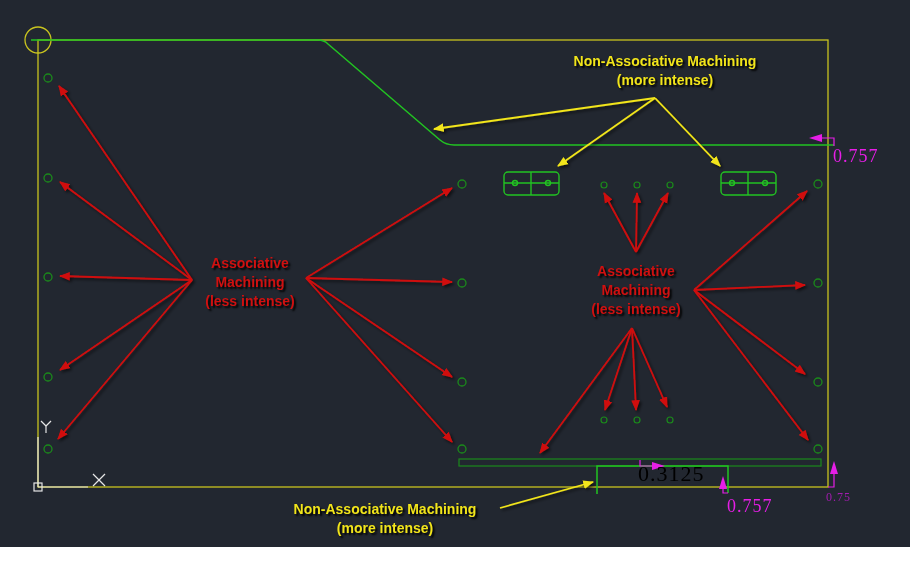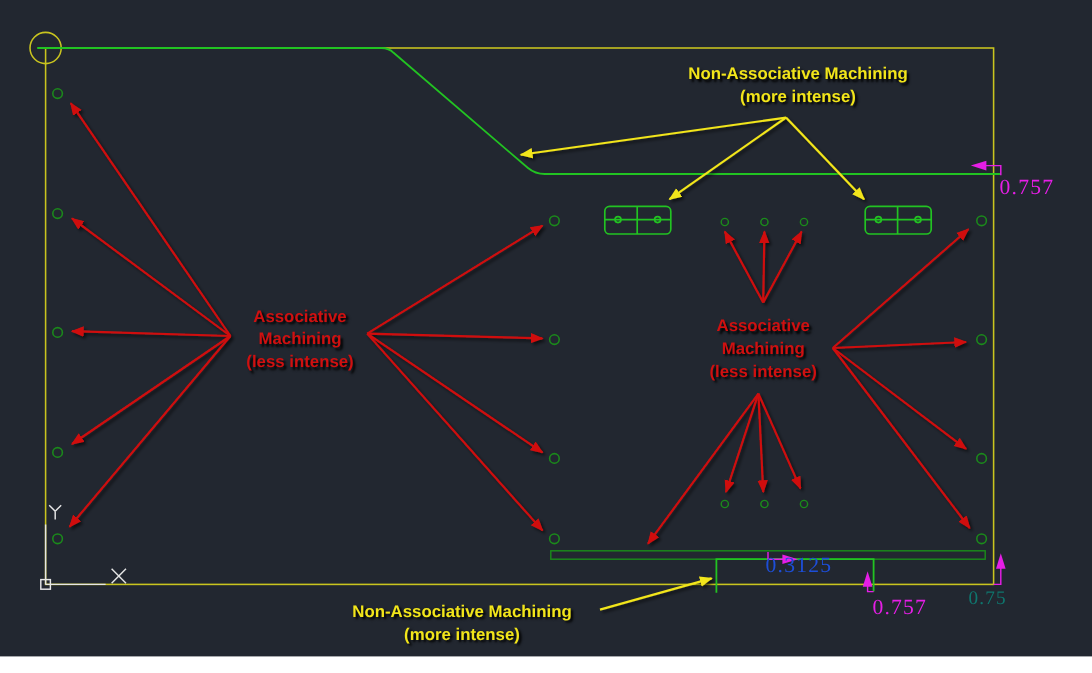--- a/index.html
+++ b/index.html
@@ -162,16 +162,16 @@
     <div>(less intense)</div>
   </div>
 
   <div class="lbl" style="position:absolute;left:576px;top:262px;width:120px;text-align:center;color:#d01010;font-size:14px;line-height:19px;text-shadow:2px 2px 2px #000;">
     <div>Associative</div>
     <div>Machining</div>
     <div>(less intense)</div>
   </div>
 
   <div class="dim" style="position:absolute;left:833px;top:146px;color:#e61ee6;font-size:18px;letter-spacing:1px;">0.757</div>
-  <div class="dim" style="position:absolute;left:638px;top:461px;color:#1d4ed8;font-size:18px;letter-spacing:1px;">0.3125</div>
+  <div class="dim" style="position:absolute;left:638px;top:461px;color:#000000;font-size:22px;letter-spacing:1px;">0.3125</div>
   <div class="dim" style="position:absolute;left:727px;top:496px;color:#e61ee6;font-size:18px;letter-spacing:1px;">0.757</div>
-  <div class="dim" style="position:absolute;left:807px;top:490px;color:#0f766e;font-size:16px;letter-spacing:1px;">0.75</div>
+  <div class="dim" style="position:absolute;left:826px;top:490px;color:#a21caf;font-size:12px;letter-spacing:1px;">0.75</div>
 </div>
 
 </body></html>

